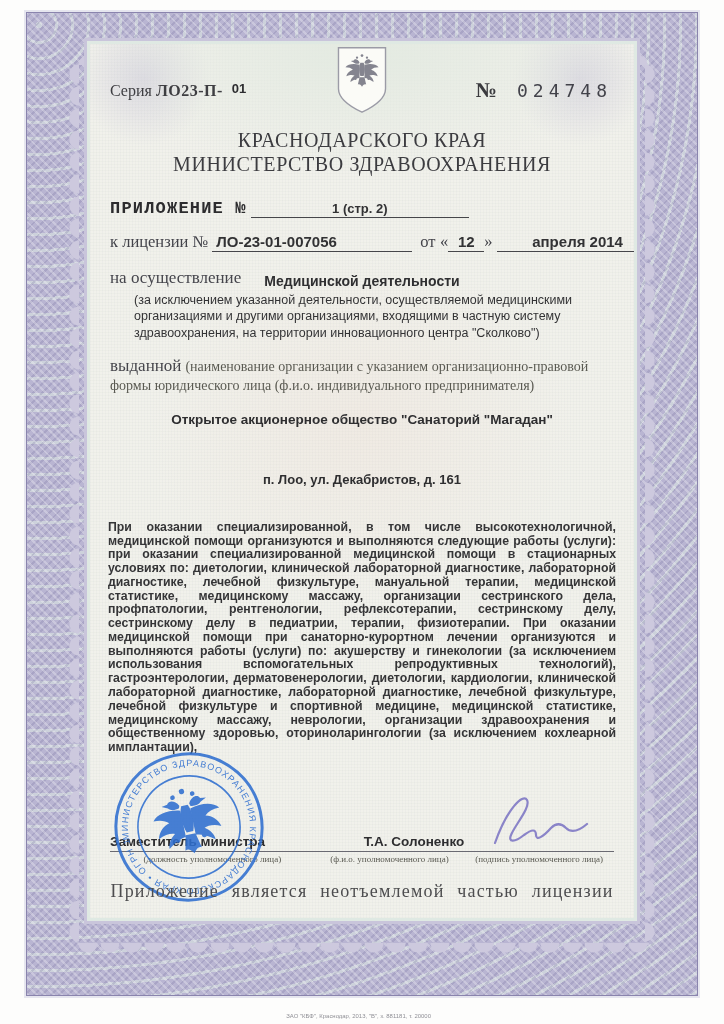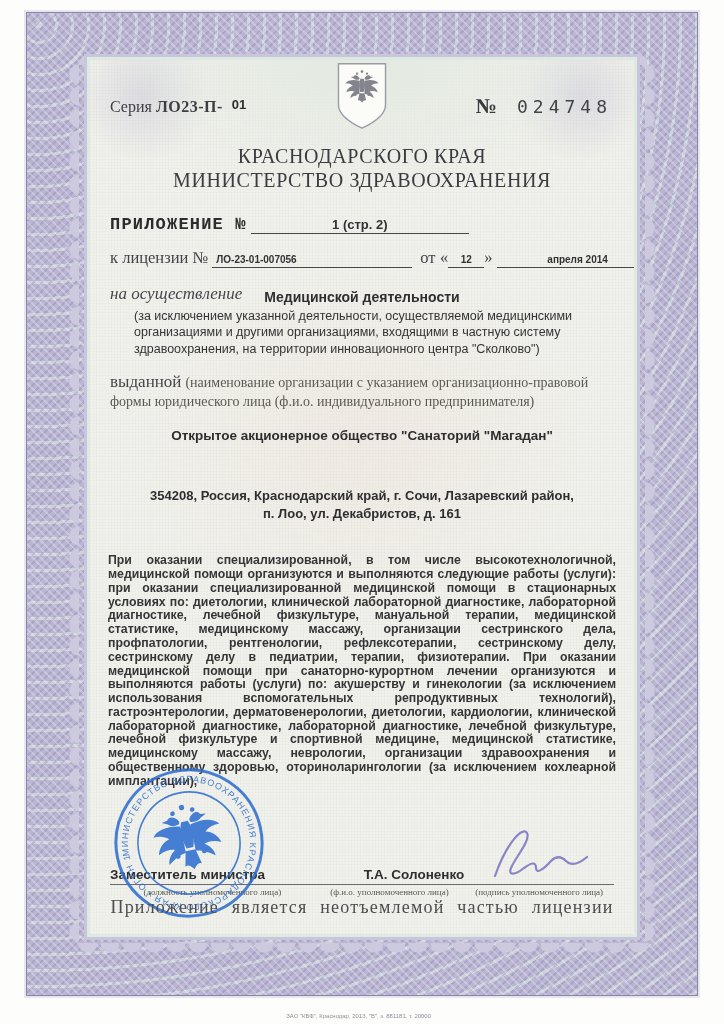--- a/index.html
+++ b/index.html
@@ -16,21 +16,21 @@
   .sc{position:absolute;background-repeat:repeat-x;}
   .sc-t{left:50px;right:50px;top:40px;height:12px;
         background-image:radial-gradient(circle at 11px 12px, #cdc9de 0 9px, transparent 10px);background-size:22px 12px;}
   .sc-b{left:50px;right:50px;bottom:40px;height:12px;
         background-image:radial-gradient(circle at 11px 0px, #cdc9de 0 9px, transparent 10px);background-size:22px 12px;}
   .sc-l{top:50px;bottom:50px;left:40px;width:12px;background-repeat:repeat-y;
         background-image:radial-gradient(circle at 12px 11px, #cdc9de 0 9px, transparent 10px);background-size:12px 22px;}
   .sc-r{top:50px;bottom:50px;right:40px;width:12px;background-repeat:repeat-y;
         background-image:radial-gradient(circle at 0px 11px, #cdc9de 0 9px, transparent 10px);background-size:12px 22px;}
   
-  .cert{position:absolute;left:90px;top:60px;width:544px;height:874px;overflow:hidden;
+  .cert{position:absolute;left:90px;top:44px;width:544px;height:874px;overflow:hidden;
     padding:0 16px;box-sizing:border-box;
     background-color:#f1f1eb;
     box-shadow:0 0 0 3px #dfe9e3, 0 0 0 6px #c9c5db;
     background-image:
       radial-gradient(ellipse 70% 20% at 50% 1%, #e3eae1 0%, rgba(227,234,225,0) 70%),
       radial-gradient(circle 95px at 10% 4%, rgba(178,172,206,.34), transparent 70%),
       radial-gradient(circle 95px at 90% 4%, rgba(178,172,206,.34), transparent 70%),
       radial-gradient(ellipse 55% 28% at 50% 44%, rgba(236,215,204,.26), rgba(236,215,204,0) 72%),
       repeating-linear-gradient(0deg, rgba(150,175,150,.05) 0 1px, transparent 1px 3px),
       repeating-linear-gradient(90deg, rgba(150,150,185,.05) 0 1px, transparent 1px 3px);}
@@ -53,26 +53,26 @@
   .appendix-row{margin-top:22px;padding-left:4px;}
   .app-label{font-family:Liberation Mono, monospace;font-weight:bold;font-size:17px;
              letter-spacing:1.2px;color:#2c2c2e;}
   .app-field{display:inline-block;width:218px;margin-left:4px;border-bottom:1.4px solid #46464a;
              text-align:center;vertical-align:bottom;}
   .app-value{font-weight:bold;font-size:13px;color:#323234;}
   
   .license-row{margin-top:14px;padding-left:4px;white-space:nowrap;font-size:16.5px;color:#43434a;}
   .license-row .serif{font-size:16.5px;}
   .field{display:inline-block;border-bottom:1.4px solid #46464a;text-align:center;vertical-align:bottom;}
-  .field b{font-family:"Liberation Sans",sans-serif;font-size:10px;color:#323234;}
+  .field b{font-family:"Liberation Sans",sans-serif;font-size:15px;color:#323234;}
   .f-lic{width:196px;margin-left:4px;margin-right:8px;text-align:left;padding-left:4px;}
   .f-day{width:36px;}
   .f-date{width:162px;margin-left:4px;margin-right:6px;}
   
-  .intro-row{margin-top:16px;padding-left:4px;font-style:italic;}
+  .intro-row{margin-top:16px;padding-left:4px;}
   .intro-label{font-size:17px;color:#45454c;}
   .act-title{margin-top:-15px;text-align:center;font-weight:bold;font-size:14px;color:#2f2f31;}
   .act-note{margin-top:3px;text-align:left;font-size:12.5px;line-height:1.32;color:#333335;
             padding:0 28px;}
   
   .issued{margin-top:15px;padding-left:4px;font-family:"Liberation Serif",serif;color:#50504c;}
   .issued-word{font-size:17px;color:#46464c;}
   .issued-note{font-size:14px;color:#5a5a52;}
   .org{margin-top:18px;text-align:center;font-weight:bold;font-size:13.5px;color:#2e2e30;}
   .addr{margin-top:44px;text-align:center;font-weight:bold;font-size:13px;line-height:1.35;color:#2e2e30;}
@@ -168,21 +168,20 @@
     <div class="act-note">(за исключением указанной деятельности, осуществляемой медицинскими организациями и другими организациями, входящими в частную систему здравоохранения, на территории инновационного центра "Сколково")</div>
 
     <div class="issued">
       <span class="issued-word">выданной</span>
       <span class="issued-note">(наименование организации с указанием организационно-правовой формы юридического лица (ф.и.о. индивидуального предпринимателя)</span>
     </div>
 
     <div class="org">Открытое акционерное общество "Санаторий "Магадан"</div>
 
     <div class="addr">
-      <div>354208, Россия, Краснодарский край, г. Сочи, Лазаревский район,</div>
       <div>п. Лоо, ул. Декабристов, д. 161</div>
     </div>
 
     <div class="body-text">При оказании специализированной, в том числе высокотехнологичной, медицинской помощи организуются и выполняются следующие работы (услуги): при оказании специализированной медицинской помощи в стационарных условиях по: диетологии, клинической лабораторной диагностике, лабораторной диагностике, лечебной физкультуре, мануальной терапии, медицинской статистике, медицинскому массажу, организации сестринского дела, профпатологии, рентгенологии, рефлексотерапии, сестринскому делу, сестринскому делу в педиатрии, терапии, физиотерапии. При оказании медицинской помощи при санаторно-курортном лечении организуются и выполняются работы (услуги) по: акушерству и гинекологии (за исключением использования вспомогательных репродуктивных технологий), гастроэнтерологии, дерматовенерологии, диетологии, кардиологии, клинической лабораторной диагностике, лабораторной диагностике, лечебной физкультуре, лечебной физкультуре и спортивной медицине, медицинской статистике, медицинскому массажу, неврологии, организации здравоохранения и общественному здоровью, оториноларингологии (за исключением кохлеарной имплантации),</div>
 
     <div class="sig-block">
       <div class="sig-col c1">
         <div class="val">
             <span class="pos-name">Заместитель министра</span>
           </div>

